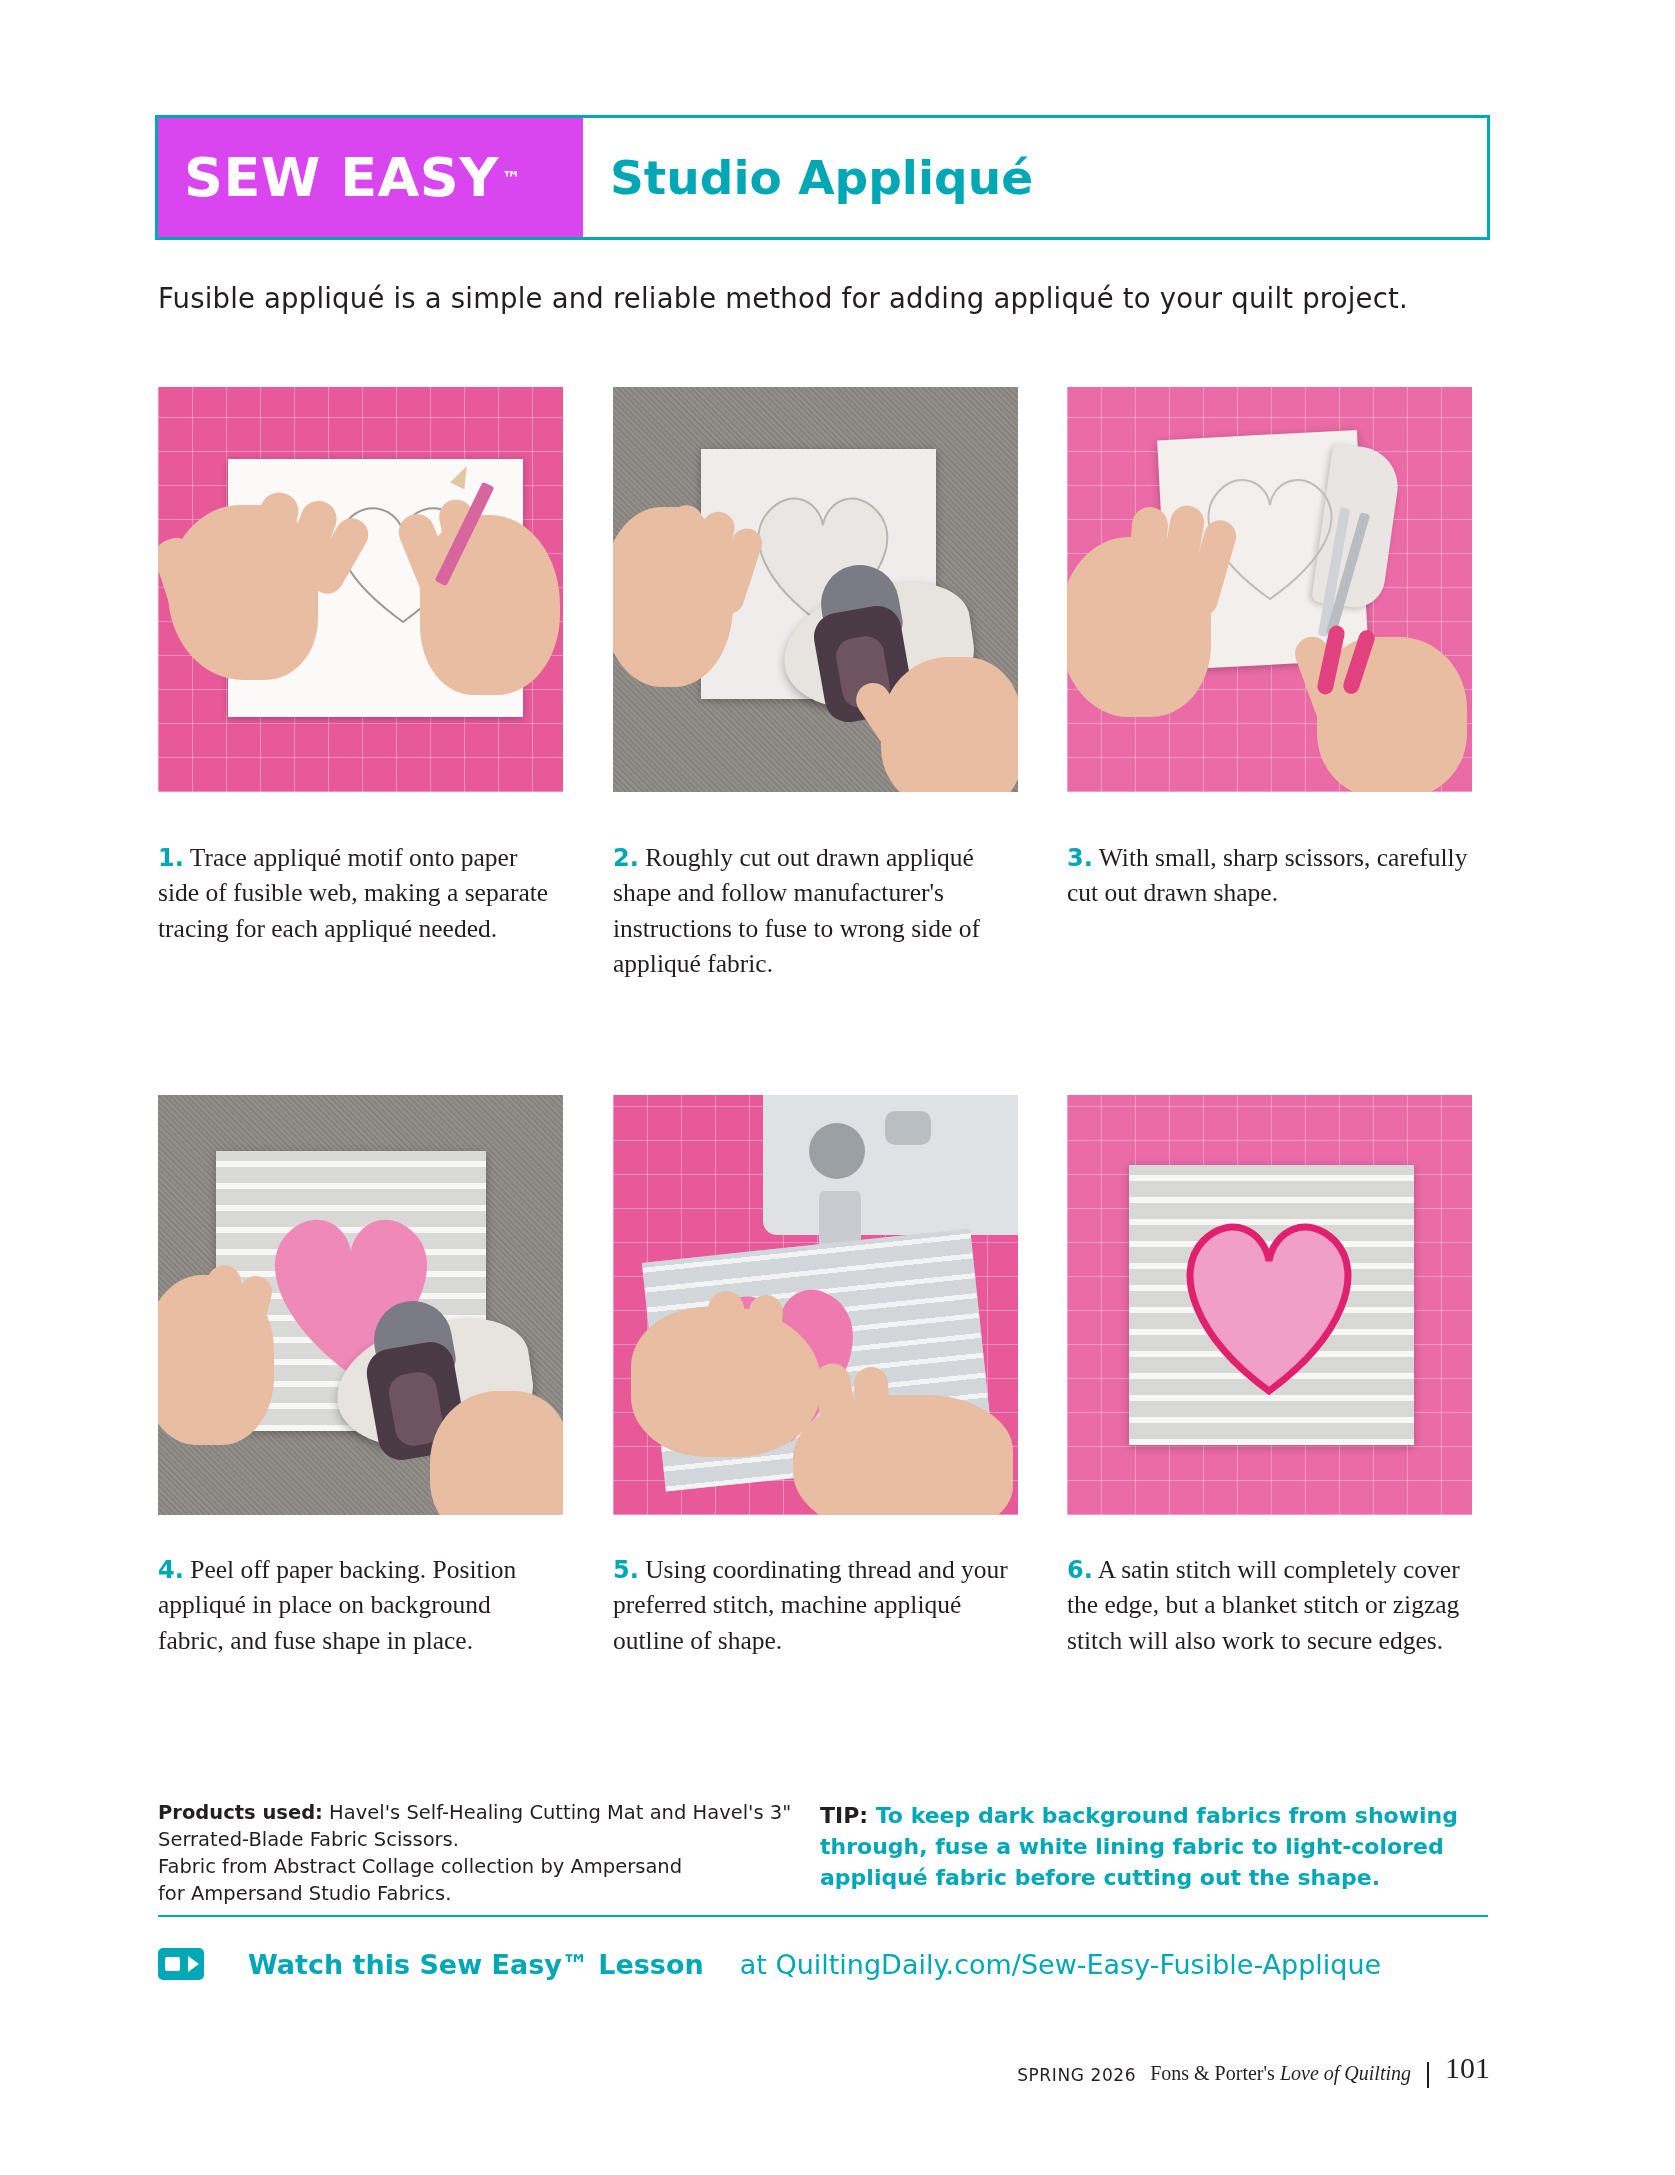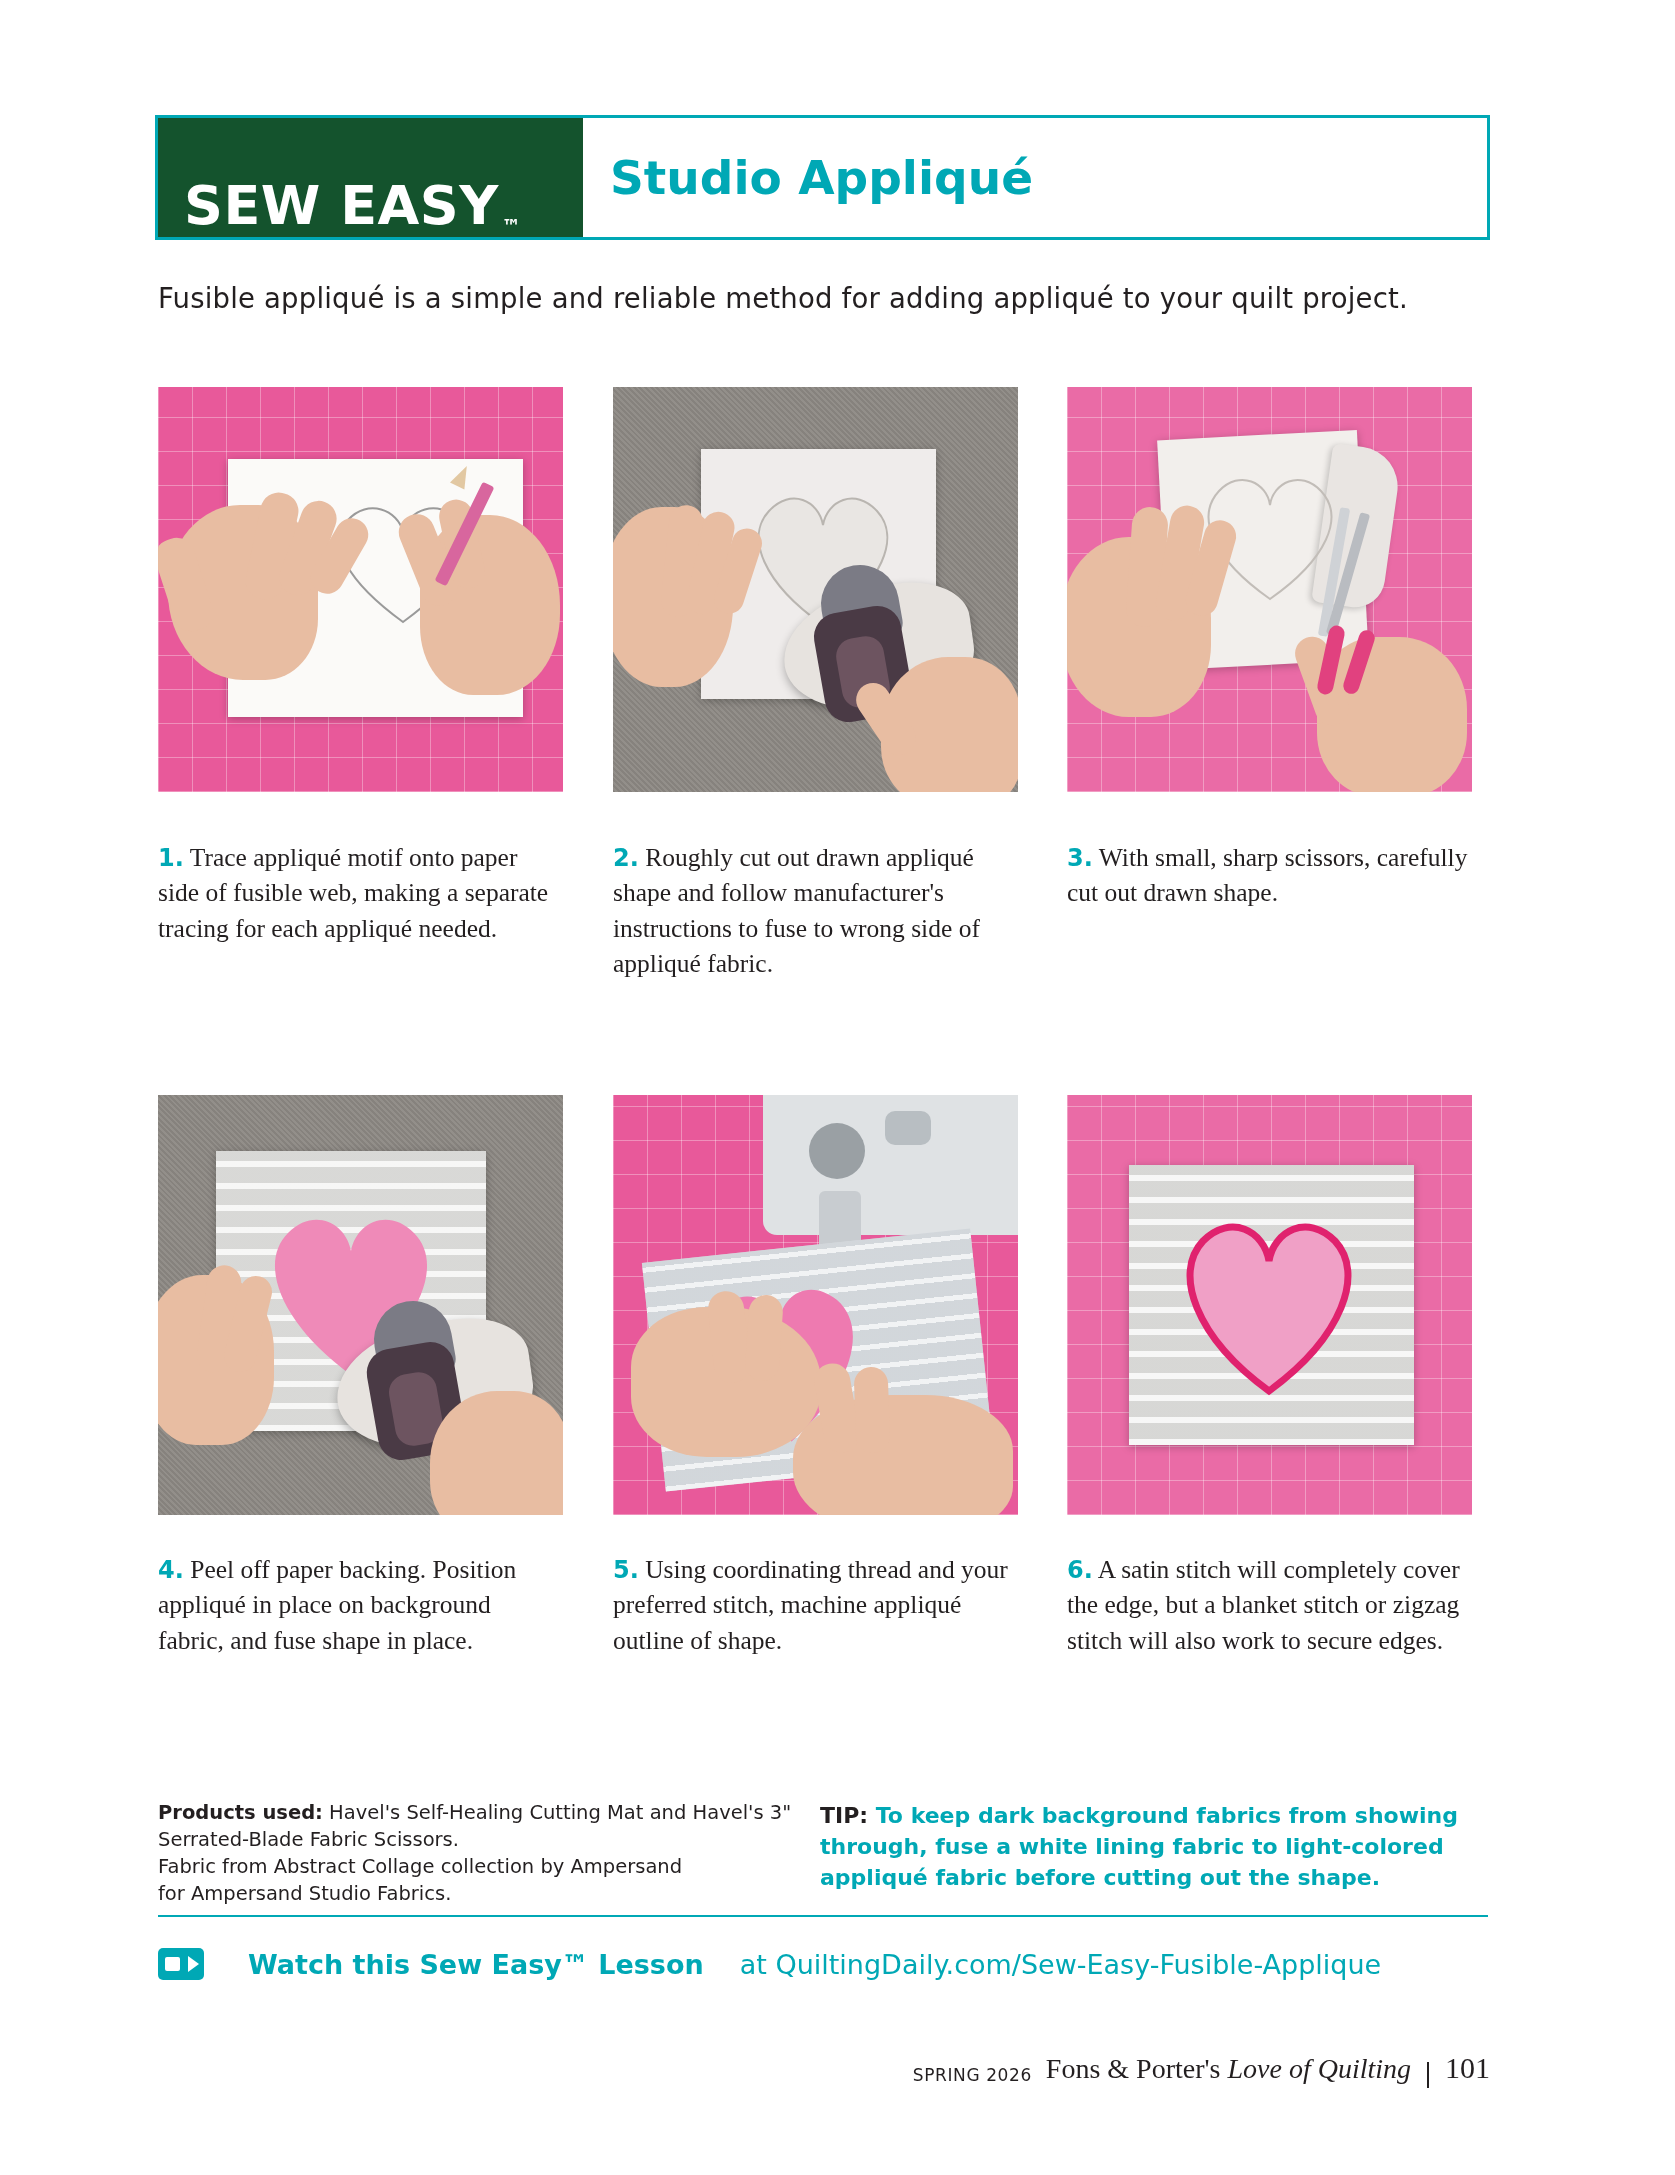--- a/index.html
+++ b/index.html
@@ -28,24 +28,24 @@
     left: 155px;
     top: 115px;
     width: 1335px;
     height: 125px;
     box-sizing: border-box;
     border: 3px solid #00a8b5;
     display: flex;
     align-items: stretch;
   }
   .header-left {
-    background: #14532d;
+    background: #d946ef;
     width: 425px;
     display: flex;
-    align-items: flex-end;
+    align-items: center;
     padding-left: 26px;
     box-sizing: border-box;
     position: relative;
   }
   .header-left .sew-easy {
     color: #ffffff;
     font-size: 54px;
     font-weight: bold;
     letter-spacing: 0.5px;
     font-family: "DejaVu Sans", sans-serif;
@@ -240,21 +240,21 @@
     font-family: "Liberation Serif", serif;
   }
   .footer .issue {
     font-family: "DejaVu Sans", sans-serif;
     font-size: 17px;
     letter-spacing: 0.6px;
     color: #231f20;
     margin-right: 14px;
   }
   .footer .mag {
-    font-size: 28px;
+    font-size: 20px;
     color: #231f20;
   }
   .footer .mag i { font-style: italic; }
   .footer .bar {
     display: inline-block;
     width: 2px;
     height: 26px;
     background: #231f20;
     margin: 0 16px;
     position: relative;

